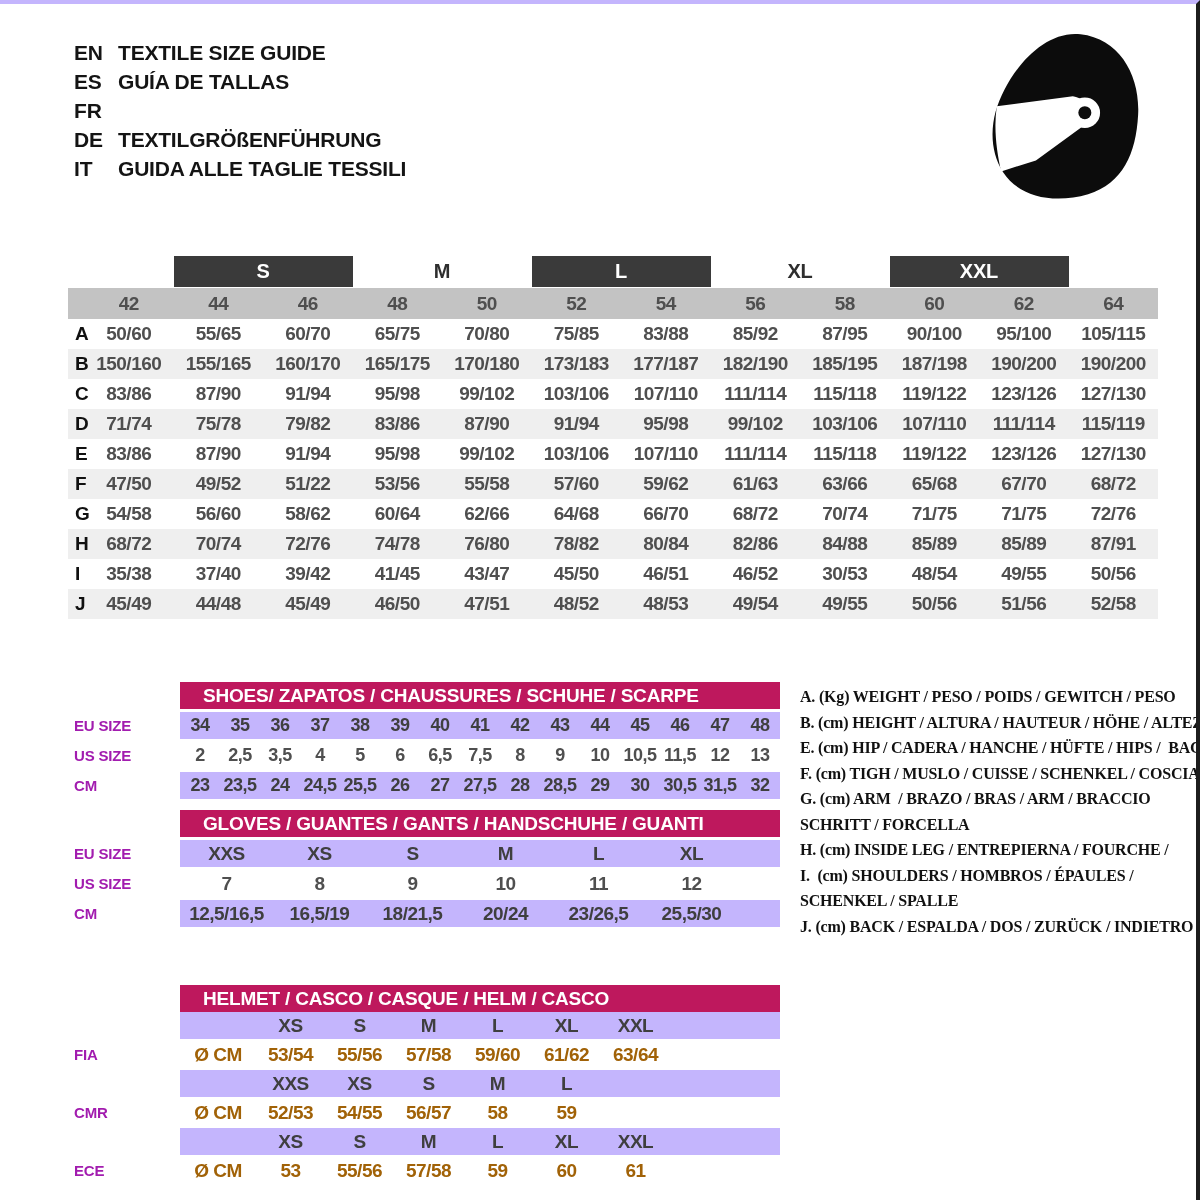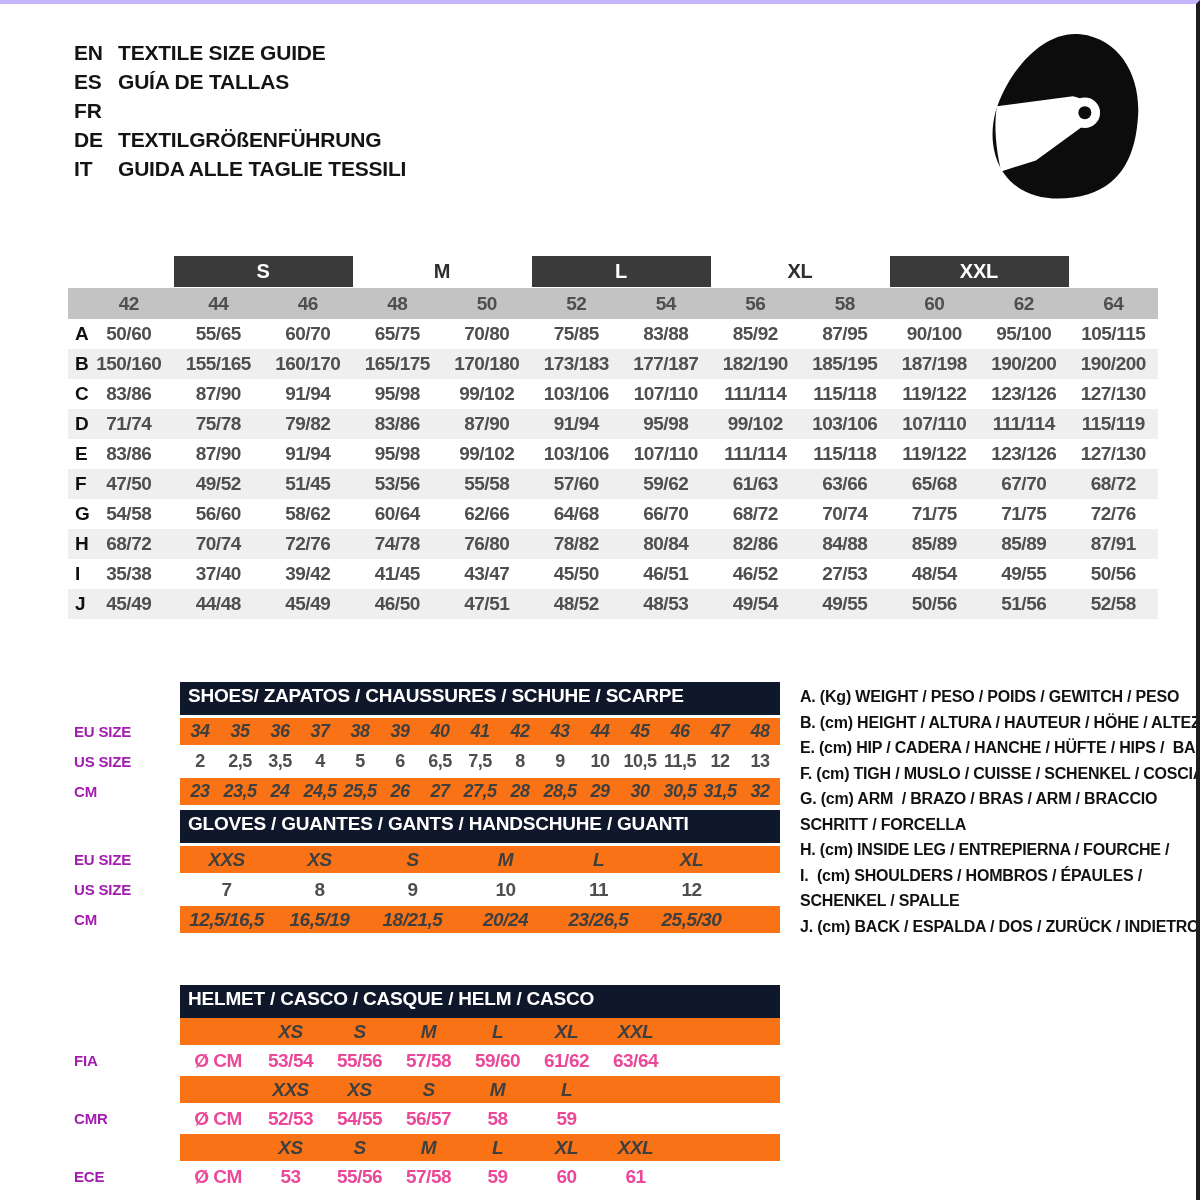--- a/index.html
+++ b/index.html
@@ -26,32 +26,32 @@
   .t-row{height:30px;}
   .t-row.shaded{background:#efefef;}
   .t-rowlabel{padding-left:7px;color:#101010;}
   .t-val{text-align:center;color:#4f4f4f;letter-spacing:-0.5px;}
   
   .lt{position:absolute;left:74px;display:grid;grid-template-columns:106px 600px;}
   #shoes-table{top:678px;row-gap:3px;}
   #gloves-table{top:806px;row-gap:3px;}
   #helmet-table{top:981px;row-gap:0;}
   .lt-label{align-self:center;font-size:15px;color:#a21caf;}
-  .lt-bar{background:#0f172a;color:#ffffff;height:33px;line-height:27px;padding-left:8px;font-size:19px;}
+  .lt-bar{background:#be185d;color:#ffffff;height:27px;line-height:27px;padding-left:23px;font-size:19px;}
   .lt-row{display:grid;align-items:center;height:27px;}
-  .lt-row.shaded{background:#f97316;font-style:italic;}
+  .lt-row.shaded{background:#c4b5fd;}
   .lt-row.vrow{height:31px;}
   .cols15{grid-template-columns:repeat(15,40px);font-size:18px;}
   .cols6{grid-template-columns:repeat(6,93px);font-size:19px;}
   .colsH{grid-template-columns:76px repeat(6,69px);font-size:19px;}
   .lt-cell{text-align:center;color:#4f4f4f;letter-spacing:-0.5px;}
-  .colsH .lt-cell{color:#ec4899;}
+  .colsH .lt-cell{color:#a16207;}
   .lt-row.shaded .lt-cell{color:#3f3f3f;}
   
-  #legend{position:absolute;left:800px;top:680px;width:385px;font-size:16px;line-height:25.5px;color:#111111;}
+  #legend{position:absolute;left:800px;top:680px;width:385px;font-size:16px;line-height:25.5px;color:#111111;font-family:Liberation Serif, serif;}
   .legend-line{white-space:pre;}
 </style>
 </head>
 <body>
 
 <div id="page">
 
   <div id="language-list">
       <div class="lang-row">
         <div class="lang-code">EN</div>
@@ -178,21 +178,21 @@
         <div class="t-val">111/114</div>
         <div class="t-val">115/118</div>
         <div class="t-val">119/122</div>
         <div class="t-val">123/126</div>
         <div class="t-val">127/130</div>
       </div>
       <div class="t-grid t-row shaded">
         <div class="t-rowlabel">F</div>
         <div class="t-val">47/50</div>
         <div class="t-val">49/52</div>
-        <div class="t-val">51/45</div>
+        <div class="t-val">51/22</div>
         <div class="t-val">53/56</div>
         <div class="t-val">55/58</div>
         <div class="t-val">57/60</div>
         <div class="t-val">59/62</div>
         <div class="t-val">61/63</div>
         <div class="t-val">63/66</div>
         <div class="t-val">65/68</div>
         <div class="t-val">67/70</div>
         <div class="t-val">68/72</div>
       </div>
@@ -229,21 +229,21 @@
       <div class="t-grid t-row">
         <div class="t-rowlabel">I</div>
         <div class="t-val">35/38</div>
         <div class="t-val">37/40</div>
         <div class="t-val">39/42</div>
         <div class="t-val">41/45</div>
         <div class="t-val">43/47</div>
         <div class="t-val">45/50</div>
         <div class="t-val">46/51</div>
         <div class="t-val">46/52</div>
-        <div class="t-val">27/53</div>
+        <div class="t-val">30/53</div>
         <div class="t-val">48/54</div>
         <div class="t-val">49/55</div>
         <div class="t-val">50/56</div>
       </div>
       <div class="t-grid t-row shaded">
         <div class="t-rowlabel">J</div>
         <div class="t-val">45/49</div>
         <div class="t-val">44/48</div>
         <div class="t-val">45/49</div>
         <div class="t-val">46/50</div>

